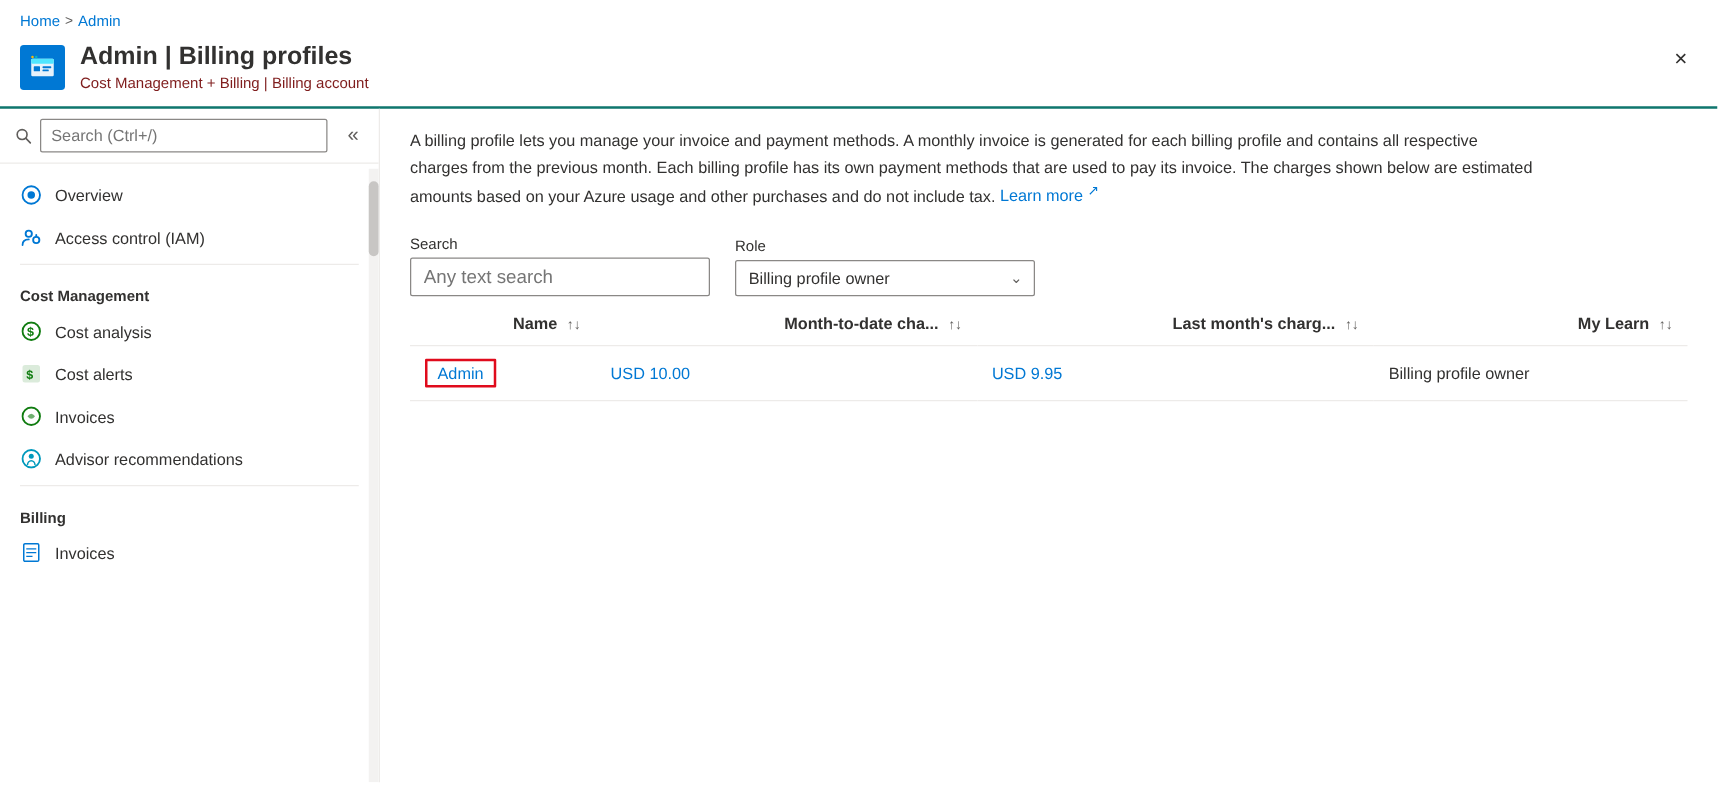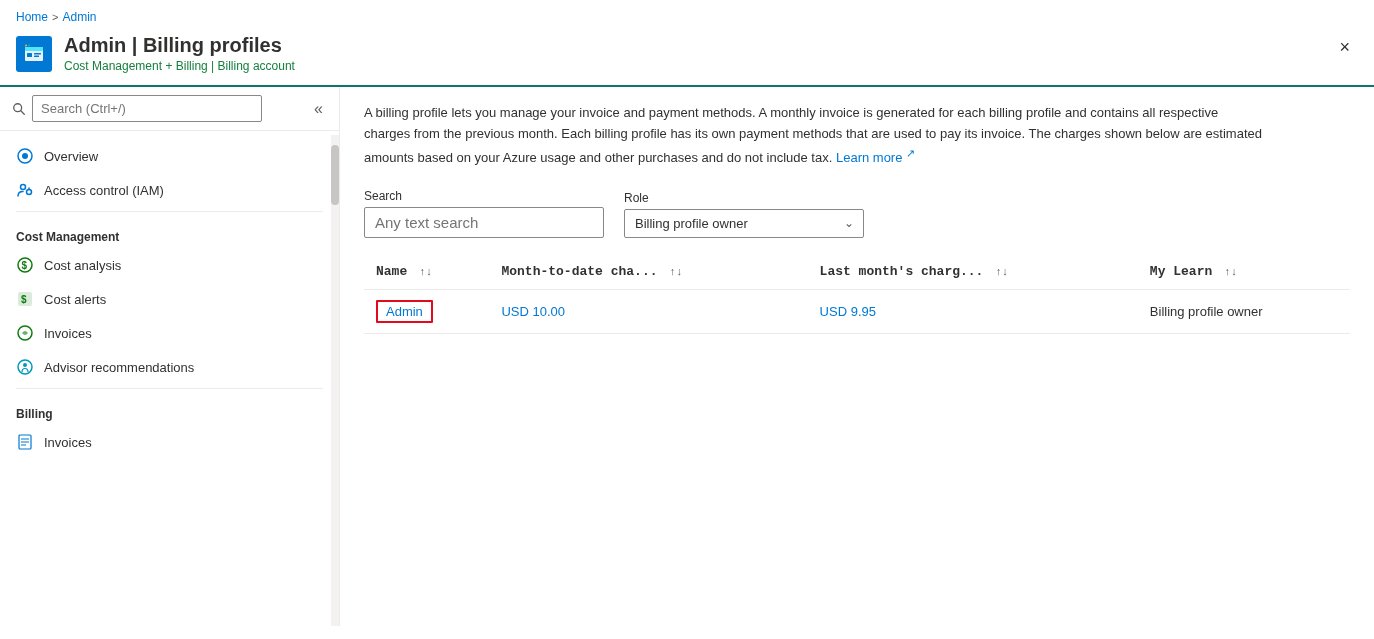--- a/index.html
+++ b/index.html
@@ -29,36 +29,36 @@
     .header-icon {
       width: 36px; height: 36px;
       background: #0078d4;
       border-radius: 3px;
       display: flex; align-items: center; justify-content: center;
       flex-shrink: 0;
       margin-top: 2px;
     }
     .header-icon svg { width: 22px; height: 22px; }
     .header-title { font-size: 20px; font-weight: 600; color: #323130; }
-    .header-subtitle { font-size: 12px; color: #15803d; margin-top: 2px; }
+    .header-subtitle { font-size: 12px; color: #7f1d1d; margin-top: 2px; }
     .close-btn {
       background: none; border: none; cursor: pointer;
       font-size: 18px; color: #323130; padding: 4px 8px;
       line-height: 1;
     }
 
     
     .main-layout {
       display: flex;
       height: calc(639px - 100px);
     }
 
     
     .sidebar {
-      width: 340px;
+      width: 304px;
       flex-shrink: 0;
       border-right: 1px solid #edebe9;
       overflow-y: auto;
       position: relative;
     }
     .sidebar-search {
       padding: 8px 12px;
       display: flex;
       align-items: center;
       gap: 6px;
@@ -137,21 +137,21 @@
       margin-bottom: 20px;
       max-width: 900px;
     }
     .description a { color: #0078d4; text-decoration: none; }
     .learn-more-icon { font-size: 11px; vertical-align: super; }
 
     
     .filters-row {
       display: flex;
       gap: 20px;
-      margin-bottom: 16px;
+      margin-bottom: 4px;
       align-items: flex-end;
     }
     .filter-group { display: flex; flex-direction: column; gap: 4px; }
     .filter-label { font-size: 12px; color: #323130; font-weight: 400; }
     .filter-input {
       border: 1px solid #8a8886;
       border-radius: 2px;
       padding: 6px 10px;
       font-size: 15px;
       width: 240px;
@@ -184,29 +184,28 @@
       font-size: 12px;
     }
 
     
     .data-table {
       width: 100%;
       border-collapse: collapse;
       font-size: 13px;
     }
     .data-table th {
-      text-align: left;
+      text-align: right;
       padding: 10px 12px;
       font-weight: 600;
       color: #323130;
       border-bottom: 1px solid #edebe9;
       white-space: nowrap;
       cursor: pointer;
       user-select: none;
-      font-family: Liberation Mono, monospace;
     }
     .sort-icon { font-size: 11px; color: #605e5c; margin-left: 4px; }
     .data-table td {
       padding: 10px 12px;
       border-bottom: 1px solid #edebe9;
       color: #323130;
     }
     .link-cell { color: #0078d4; text-decoration: none; cursor: pointer; }
     .name-cell-wrapper {
       display: inline-block;

